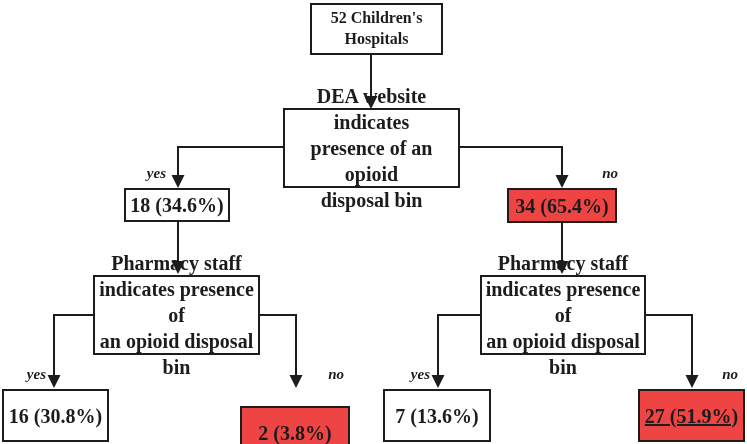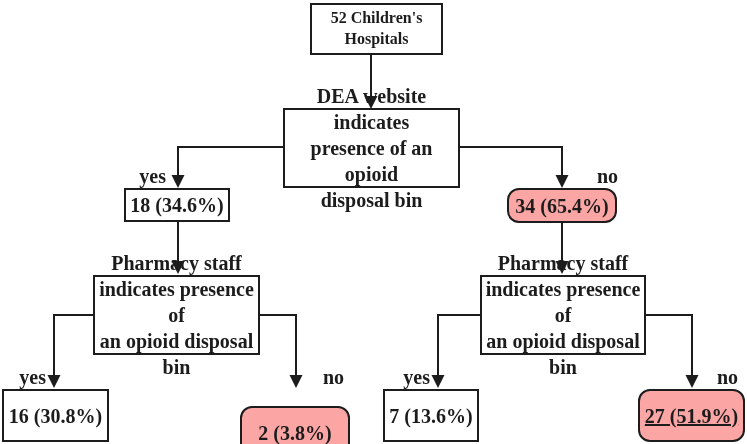--- a/index.html
+++ b/index.html
@@ -29,30 +29,30 @@
     display: flex;
     align-items: center;
     justify-content: center;
     text-align: center;
     font-weight: bold;
     font-size: 20px;
     line-height: 1.3;
     white-space: pre-line;
   }
   .node.gray {
-    background: #fca5a5;
-    border-radius: 12px;
+    background: #ef4444;
   }
   .edge-label {
     position: absolute;
     color: #1c1c1c;
     font-weight: bold;
-    font-size: 20px;
+    font-size: 15px;
     line-height: 1;
     white-space: nowrap;
+    font-style: italic;
   }
   .edge-label.align-right { text-align: right; }
   .edge-label.align-left  { text-align: right; }
   svg line, svg polyline {
     stroke: #1c1c1c;
     stroke-width: 2;
     fill: none;
   }
   svg polygon {
     fill: #1c1c1c;
@@ -128,21 +128,21 @@
 an opioid disposal bin</div>
 
   <div class="node" style="left:480px; top:275px; width:166px; height:80px;">Pharmacy staff
 indicates presence of
 an opioid disposal bin</div>
 
   <div class="node" style="left:2px; top:389px; width:107px; height:53px;">16 (30.8%)</div>
 
   <div class="node gray" style="left:240px; top:406px; width:110px; height:53px;">2 (3.8%)</div>
 
-  <div class="node" style="left:383px; top:389px; width:96px; height:53px;">7 (13.6%)</div>
+  <div class="node" style="left:383px; top:389px; width:108px; height:53px;">7 (13.6%)</div>
 
   <div class="node gray" style="left:638px; top:389px; width:107px; height:53px;text-decoration:underline;">27 (51.9%)</div>
 
   <div class="edge-label align-right" style="left:126px; top:166px; width:40px;">yes</div>
 
   <div class="edge-label align-left" style="left:578px; top:166px; width:40px;">no</div>
 
   <div class="edge-label align-right" style="left:8px; top:367px; width:38px;">yes</div>
 
   <div class="edge-label align-left" style="left:306px; top:367px; width:38px;">no</div>

